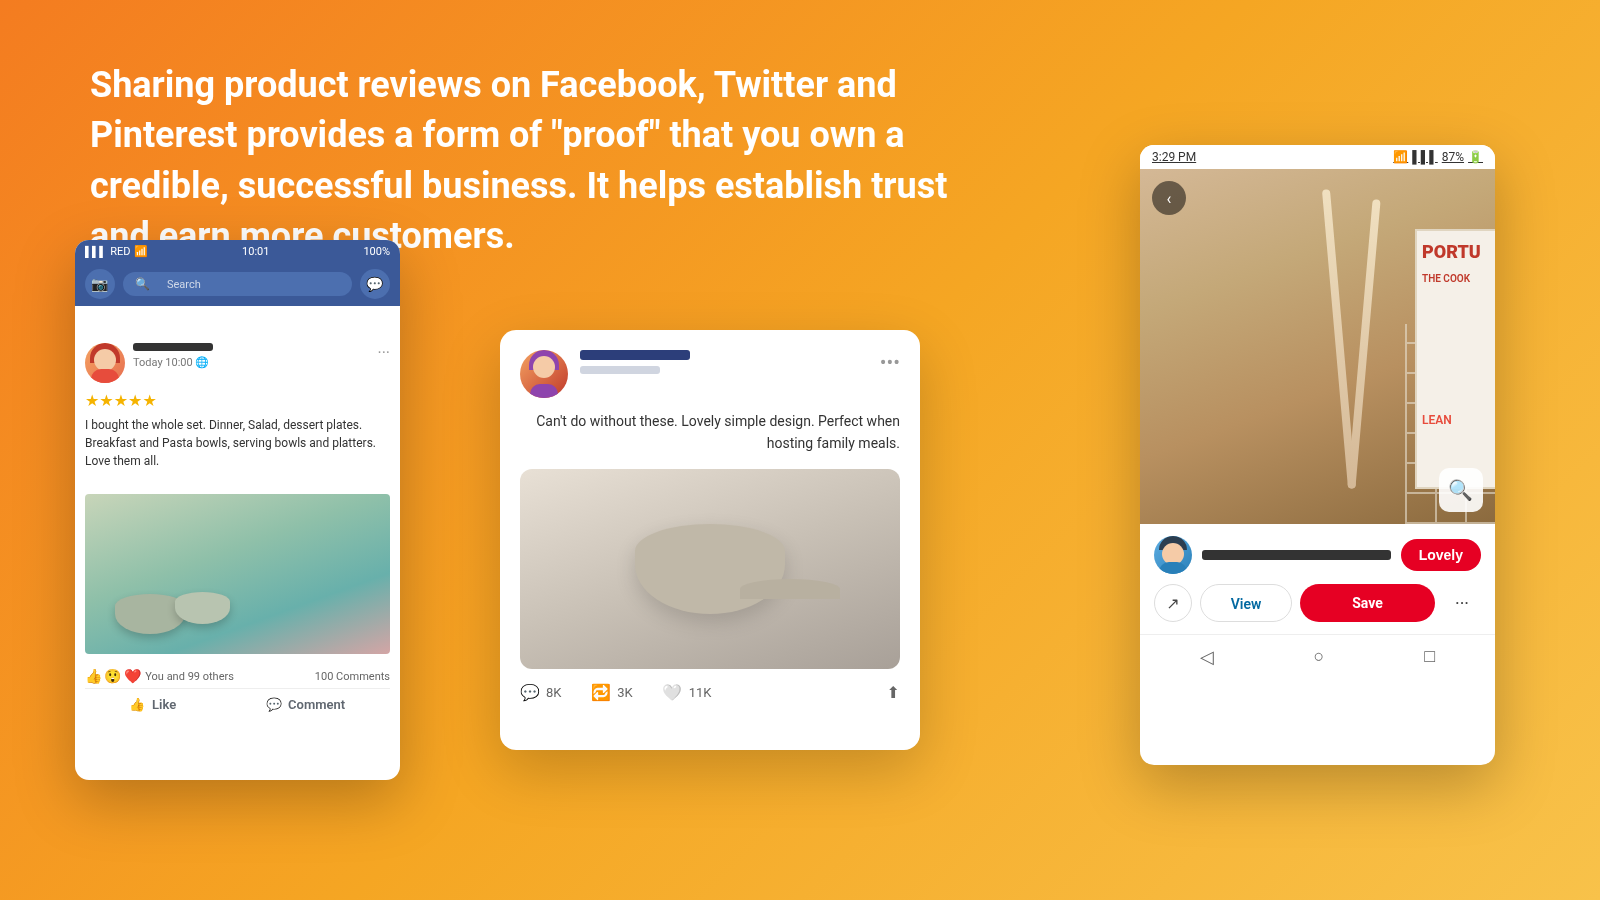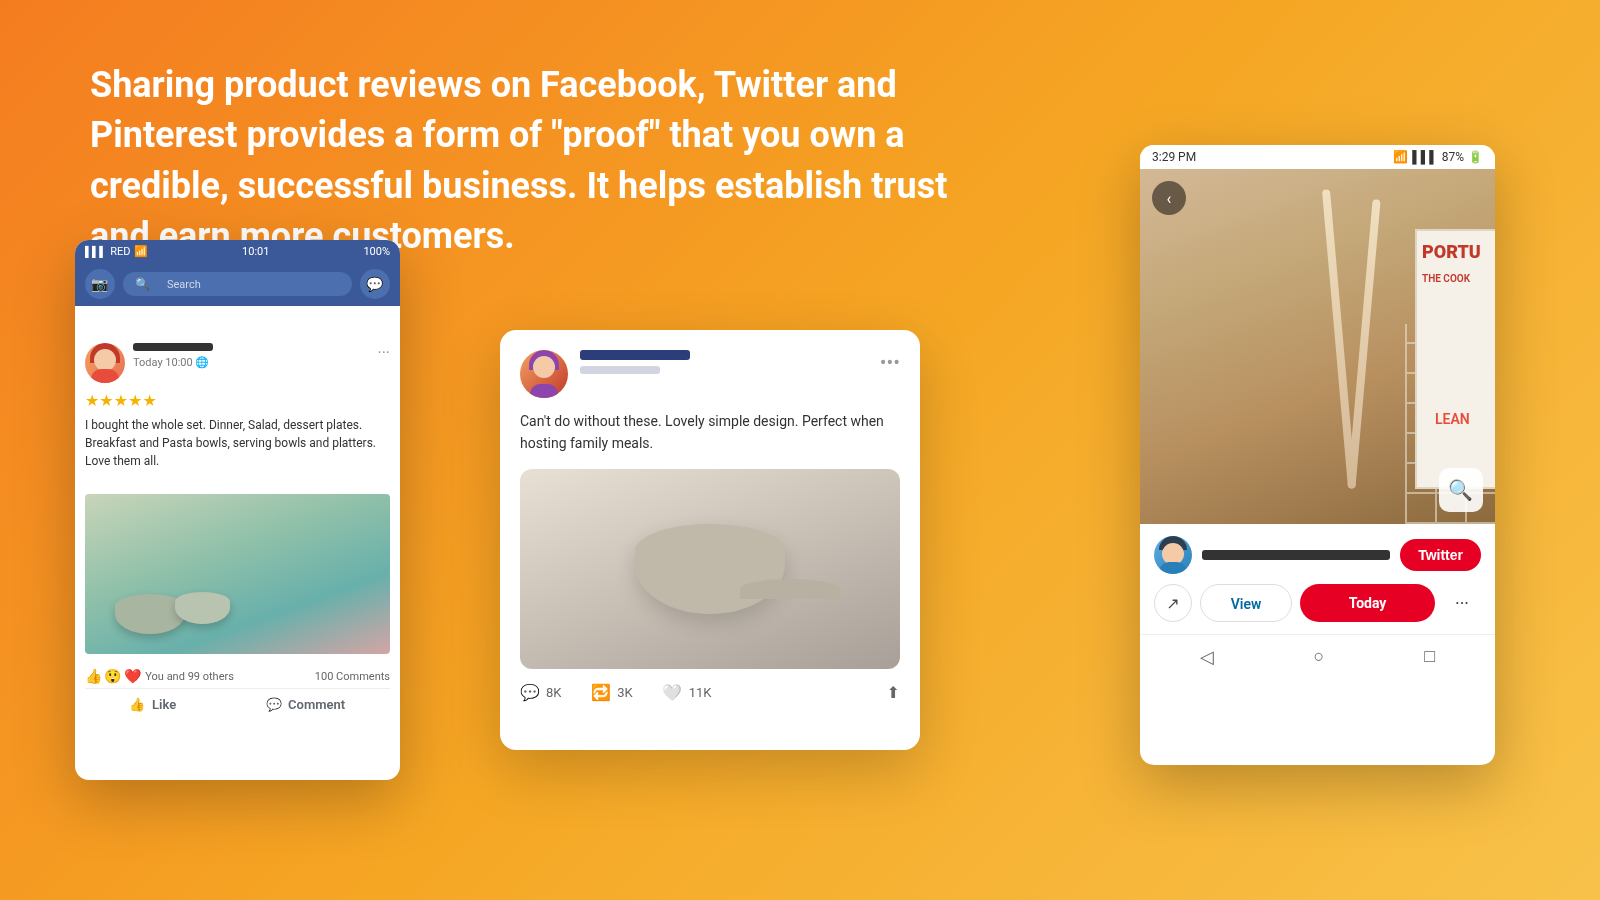--- a/index.html
+++ b/index.html
@@ -191,21 +191,21 @@
       border-radius: 3px;
       margin-bottom: 6px;
     }
     .tw-handle-bar {
       width: 80px; height: 8px;
       background: #d0d5e0;
       border-radius: 3px;
     }
     .tw-dots { color: #999; font-size: 20px; cursor: pointer; }
 
-    .tw-text { font-size: 14px; color: #333; line-height: 1.6; margin-bottom: 14px; }
+    .tw-text { font-size: 14px; color: #333; line-height: 1.6; margin-bottom: 14px; text-align: right; }
 
     .tw-post-image {
       width: 100%;
       height: 200px;
       border-radius: 12px;
       overflow: hidden;
       background: linear-gradient(160deg, #e8e0d5 0%, #c8c0b5 50%, #a8a098 100%);
       position: relative;
       margin-bottom: 14px;
     }
@@ -251,20 +251,21 @@
     .pin-status-bar {
       background: white;
       padding: 4px 12px;
       display: flex;
       justify-content: space-between;
       align-items: center;
       font-size: 12px;
       color: #333;
       height: 24px;
       border-bottom: none;
+      text-decoration: underline;
     }
     .pin-status-right { display: flex; align-items: center; gap: 4px; }
 
     .pin-image {
       width: 100%;
       height: 355px;
       background: linear-gradient(160deg, #d4b896 0%, #c4a878 30%, #b89060 60%, #8b6a3e 100%);
       position: relative;
       overflow: hidden;
     }
@@ -629,45 +630,45 @@
   </div>
 
   <div class="pin-image">
     <div class="pin-back-btn">‹</div>
     <div class="pin-chopstick1"></div>
     <div class="pin-chopstick2"></div>
     <div class="pin-tile-pattern"></div>
     <div class="pin-book">
       <div class="pin-book-title">PORTU</div>
       <div class="pin-book-sub">THE COOK</div>
-      <div style="position:absolute;bottom:60px;left:18px;font-size:14px;color:#e74c3c;font-weight:600;">LEAN</div>
+      <div style="position:absolute;bottom:60px;left:5px;font-size:12px;color:#e74c3c;font-weight:600;">LEAN</div>
     </div>
     <div class="pin-lens-btn">🔍</div>
   </div>
 
   <div class="pin-content">
     <div class="pin-user-row">
       <div class="pin-avatar">
         <div class="avatar-face">
           <div class="avatar-male-hair"></div>
           <div class="avatar-male-head"></div>
           <div class="avatar-male-body"></div>
         </div>
       </div>
       <div class="pin-username-bar"></div>
-      <button class="pin-follow-btn">Twitter</button>
+      <button class="pin-follow-btn">Lovely</button>
     </div>
 
 
     <div class="pin-action-row">
       <div class="pin-share-icon">
         <span>↗</span>
       </div>
       <div class="pin-view-btn">View</div>
-      <div class="pin-save-btn">Today</div>
+      <div class="pin-save-btn">Save</div>
       <div class="pin-more-btn">···</div>
     </div>
   </div>
 
   <div class="pin-nav-bar">
     <span class="pin-nav-icon">◁</span>
     <span class="pin-nav-icon">○</span>
     <span class="pin-nav-icon">□</span>
   </div>
 

